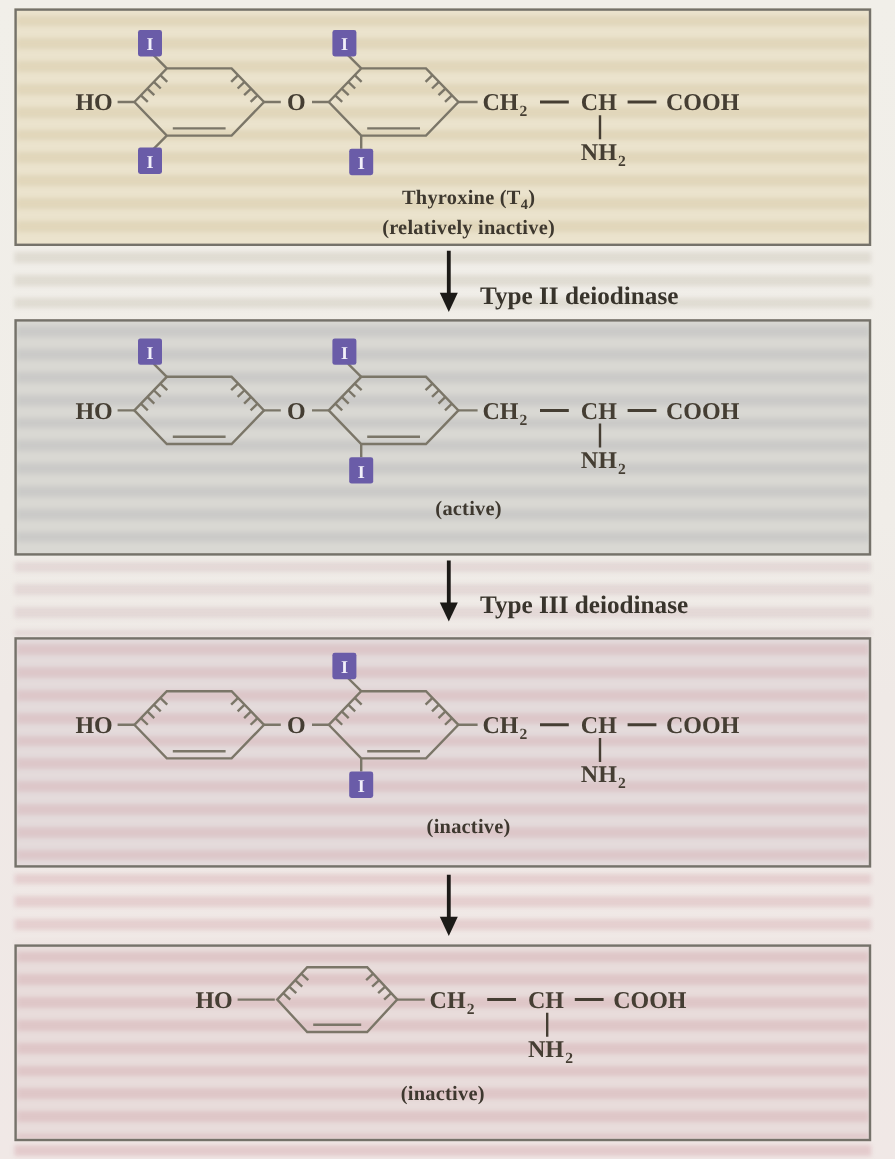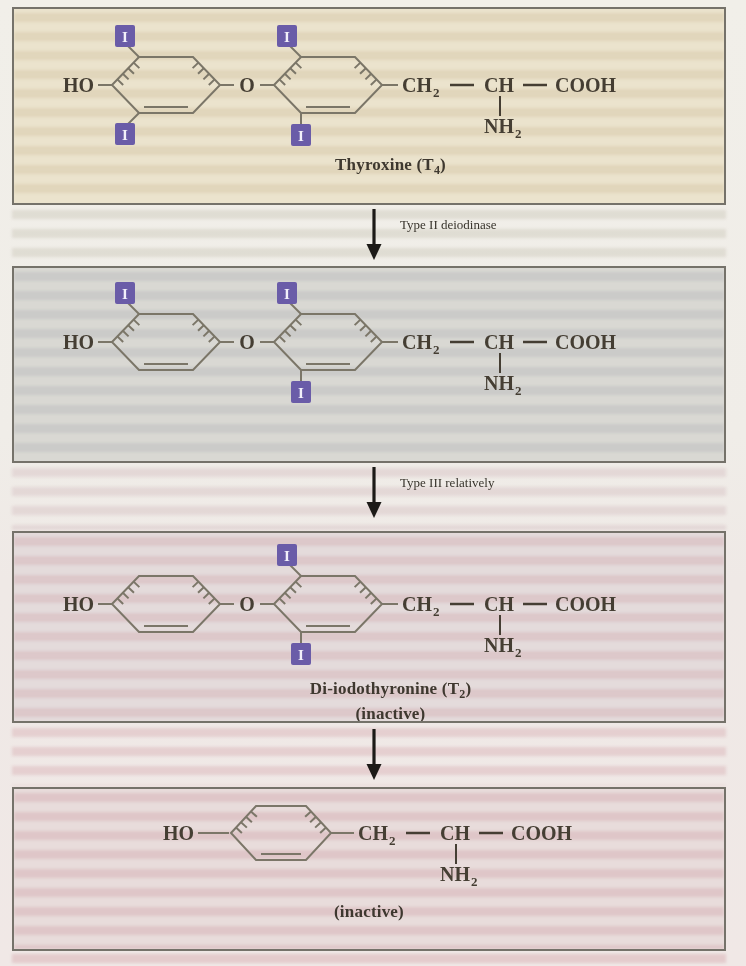--- a/index.html
+++ b/index.html
@@ -16,21 +16,21 @@
   .caption{position:absolute;left:0;right:0;text-align:center;font-weight:bold;
            color:#3e382f;font-size:17px;line-height:19px;letter-spacing:.2px;}
   .caption sub{font-size:12px;}
   #panel-0 .caption,#panel-1 .caption,#panel-2 .caption{top:146px;padding-left:43px;}
   #panel-3 .caption{top:113px;}
   .arrow-block{position:absolute;left:12px;width:714px;height:58px;}
   #arrow-0{top:206px;}
   #arrow-1{top:464px;}
   #arrow-2{top:726px;}
   .arrow-icon{position:absolute;left:352px;top:2px;}
-  .arrow-label{position:absolute;left:388px;top:11px;font-weight:normal;font-size:13px;
+  .arrow-label{position:absolute;left:388px;top:28px;font-weight:bold;font-size:21px;
                color:#38342c;white-space:nowrap;}
   .bleed{position:absolute;filter:blur(1.6px);pointer-events:none;}
   .rows{background:repeating-linear-gradient(180deg,transparent 0 4px,var(--c) 4px 13px,transparent 13px 19px);}
 </style>
 </head>
 <body>
 
 <div id="page">
 
   <div class="bleed rows" style="--c:rgba(150,140,115,.18);left:12px;top:206px;width:714px;height:58px;"></div>
@@ -86,20 +86,21 @@
           <line x1="287" y1="48" x2="276" y2="37" stroke="#7b7668" stroke-width="2"></line>
           <rect x="263" y="16" width="20" height="22" rx="2" fill="#6a5ca8"></rect>
           <text x="273" y="33" text-anchor="middle" font-size="15" font-weight="bold" font-family="&quot;Liberation Serif&quot;,&quot;DejaVu Serif&quot;,serif" fill="#f2f0fa">I</text>
           <line x1="287" y1="104" x2="287" y2="115" stroke="#7b7668" stroke-width="2"></line>
           <rect x="277" y="115" width="20" height="22" rx="2" fill="#6a5ca8"></rect>
           <text x="287" y="132" text-anchor="middle" font-size="15" font-weight="bold" font-family="&quot;Liberation Serif&quot;,&quot;DejaVu Serif&quot;,serif" fill="#f2f0fa">I</text>
         </g>
       </svg>
     <div class="caption">
       <div><span>Thyroxine (T</span><sub>4</sub><span>)</span></div>
+      <div>(relatively inactive)</div>
     </div>
   </div>
 
   <div class="arrow-block" id="arrow-0">
     <svg class="arrow-icon" width="20" height="54" viewBox="0 0 20 54">
       <line x1="10" y1="1" x2="10" y2="38" stroke="#1c1a17" stroke-width="3.2"></line>
       <polygon points="2.5,36 17.5,36 10,52" fill="#1c1a17"></polygon>
     </svg>
     <span class="arrow-label">Type II deiodinase</span>
   </div>
@@ -148,29 +149,30 @@
           <text x="111" y="31" text-anchor="middle" font-size="15" font-weight="bold" font-family="&quot;Liberation Serif&quot;,&quot;DejaVu Serif&quot;,serif" fill="#f2f0fa">I</text>
           <line x1="287" y1="46" x2="276" y2="35" stroke="#7b7668" stroke-width="2"></line>
           <rect x="263" y="14" width="20" height="22" rx="2" fill="#6a5ca8"></rect>
           <text x="273" y="31" text-anchor="middle" font-size="15" font-weight="bold" font-family="&quot;Liberation Serif&quot;,&quot;DejaVu Serif&quot;,serif" fill="#f2f0fa">I</text>
           <line x1="287" y1="102" x2="287" y2="113" stroke="#7b7668" stroke-width="2"></line>
           <rect x="277" y="113" width="20" height="22" rx="2" fill="#6a5ca8"></rect>
           <text x="287" y="130" text-anchor="middle" font-size="15" font-weight="bold" font-family="&quot;Liberation Serif&quot;,&quot;DejaVu Serif&quot;,serif" fill="#f2f0fa">I</text>
         </g>
       </svg>
     <div class="caption">
+      <div>(active)</div>
     </div>
   </div>
 
   <div class="arrow-block" id="arrow-1">
     <svg class="arrow-icon" width="20" height="54" viewBox="0 0 20 54">
       <line x1="10" y1="1" x2="10" y2="38" stroke="#1c1a17" stroke-width="3.2"></line>
       <polygon points="2.5,36 17.5,36 10,52" fill="#1c1a17"></polygon>
     </svg>
-    <span class="arrow-label">Type III relatively</span>
+    <span class="arrow-label">Type III deiodinase</span>
   </div>
 
   <div class="panel" id="panel-2" style="background: rgb(228, 219, 219);">
     <div class="bleed rows" style="--c:rgba(195,130,140,.22);left:0;top:0;right:0;bottom:0;"></div>
     <svg class="structure" id="struct-2" width="714" height="145" viewBox="0 0 714 145">
         <g>
           <text x="80" y="78" text-anchor="end" font-size="20" font-weight="bold" font-family="&quot;Liberation Serif&quot;,&quot;DejaVu Serif&quot;,serif" fill="#453e33">HO</text>
           <line x1="84" y1="71" x2="98" y2="71" stroke="#7b7668" stroke-width="2"></line>
           <polygon points="98,71 125,43 179,43 206,71 179,99 125,99" fill="none" stroke="#7b7668" stroke-width="2"></polygon>
           <line x1="103.4" y1="65.4" x2="109.15875436336549" y2="70.95308456467386" stroke="#7b7668" stroke-width="2"></line>
@@ -207,21 +209,20 @@
           <text x="501" y="124" text-anchor="start" font-size="13" font-weight="bold" font-family="&quot;Liberation Serif&quot;,&quot;DejaVu Serif&quot;,serif" fill="#453e33">2</text>
           <line x1="287" y1="43" x2="276" y2="32" stroke="#7b7668" stroke-width="2"></line>
           <rect x="263" y="11" width="20" height="22" rx="2" fill="#6a5ca8"></rect>
           <text x="273" y="28" text-anchor="middle" font-size="15" font-weight="bold" font-family="&quot;Liberation Serif&quot;,&quot;DejaVu Serif&quot;,serif" fill="#f2f0fa">I</text>
           <line x1="287" y1="99" x2="287" y2="110" stroke="#7b7668" stroke-width="2"></line>
           <rect x="277" y="110" width="20" height="22" rx="2" fill="#6a5ca8"></rect>
           <text x="287" y="127" text-anchor="middle" font-size="15" font-weight="bold" font-family="&quot;Liberation Serif&quot;,&quot;DejaVu Serif&quot;,serif" fill="#f2f0fa">I</text>
         </g>
       </svg>
     <div class="caption">
-      <div><span>Di-iodothyronine (T</span><sub>2</sub><span>)</span></div>
       <div>(inactive)</div>
     </div>
   </div>
 
   <div class="arrow-block" id="arrow-2">
     <svg class="arrow-icon" width="20" height="54" viewBox="0 0 20 54">
       <line x1="10" y1="1" x2="10" y2="38" stroke="#1c1a17" stroke-width="3.2"></line>
       <polygon points="2.5,36 17.5,36 10,52" fill="#1c1a17"></polygon>
     </svg>
     <span class="arrow-label"></span>

